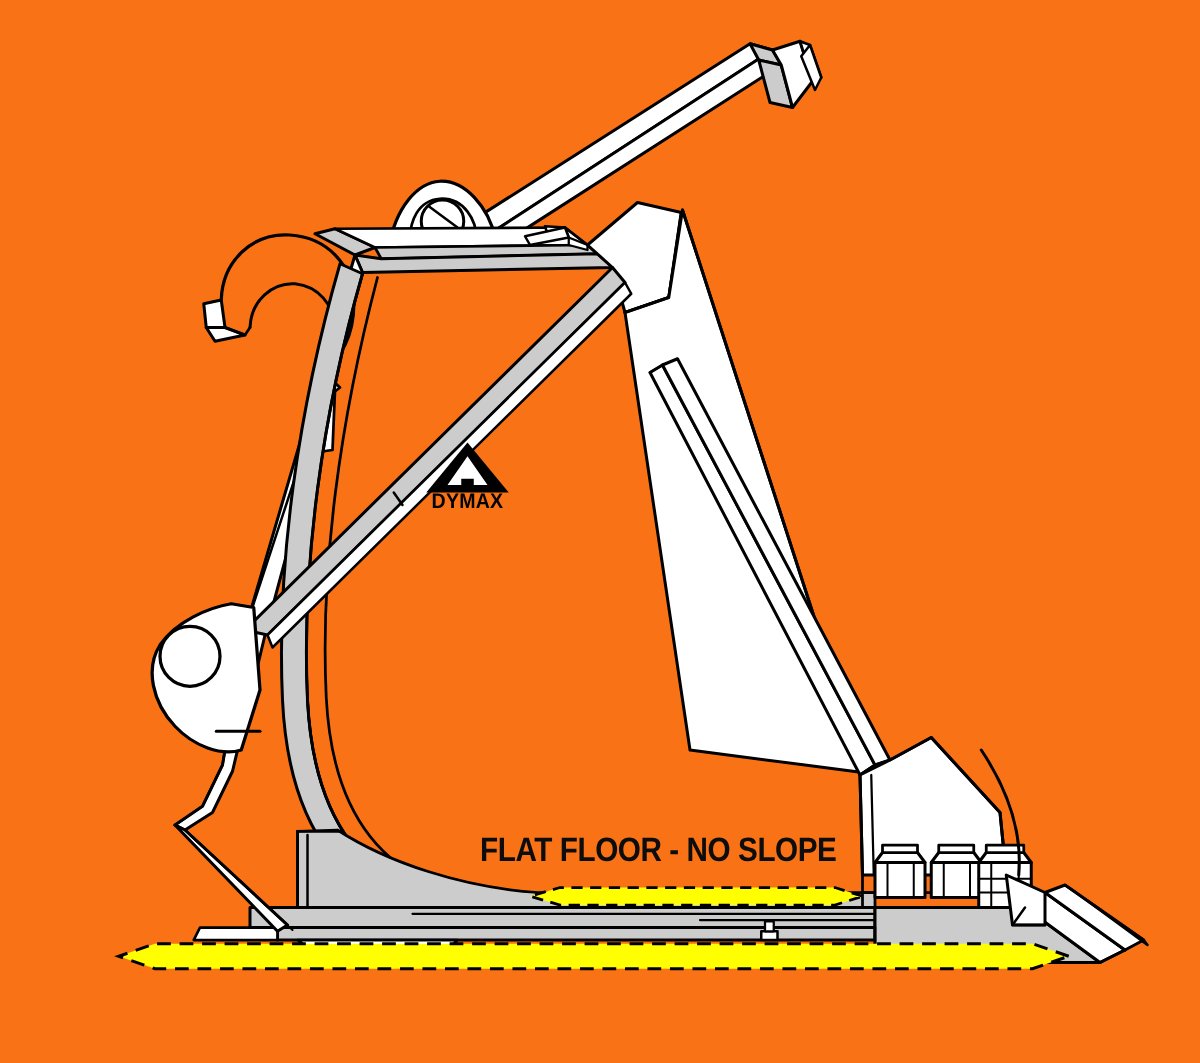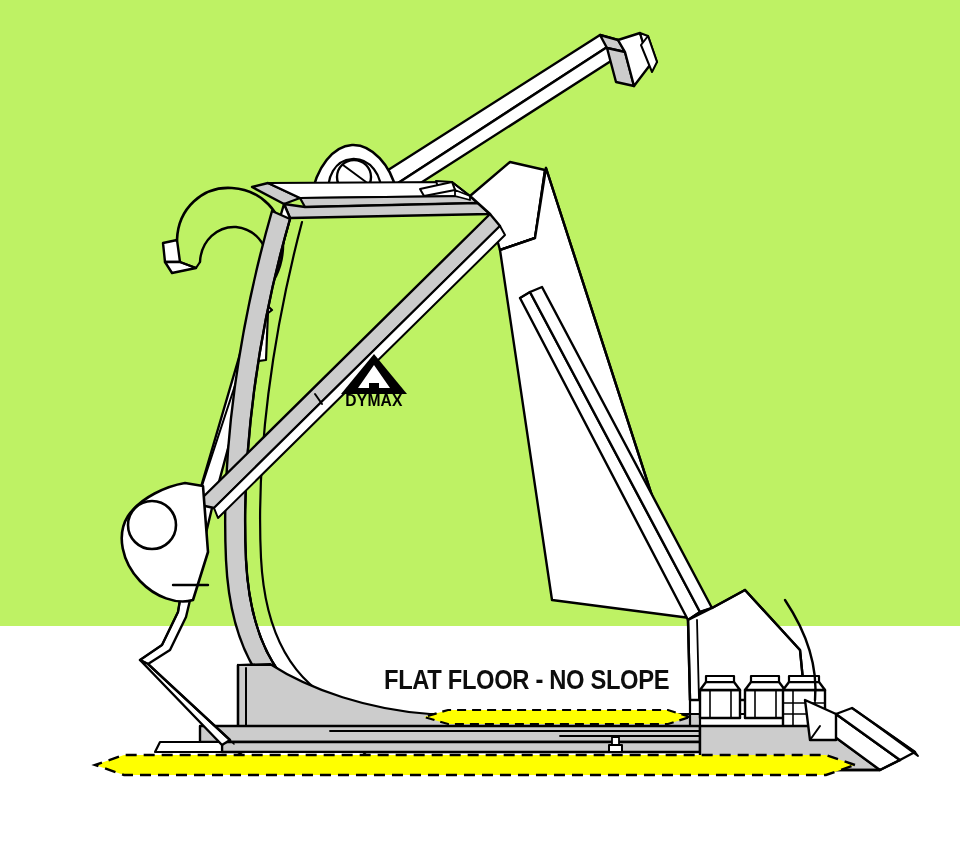--- a/index.html
+++ b/index.html
@@ -9,22 +9,22 @@
   }
   body {
     width: 960px;
     height: 850px;
     overflow: hidden;
     font-family: "Liberation Sans", sans-serif;
   }
   #stage {
     position: relative;
     width: 960px;
-    height: 626px;
-    background: #bef264;
+    height: 850px;
+    background: #f97316;
   }
   #drawing {
     position: absolute;
     left: 0;
     top: 0;
     width: 960px;
     height: 850px;
   }
   .annot-label {
     position: absolute;

